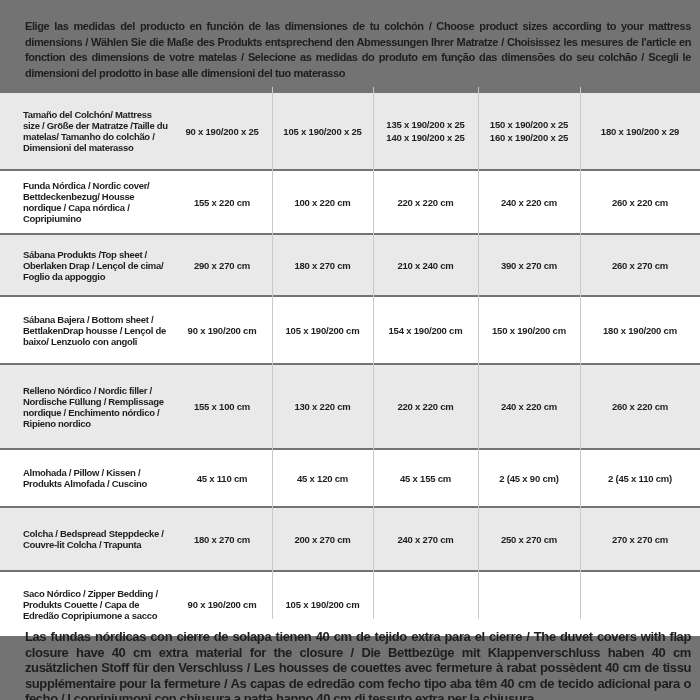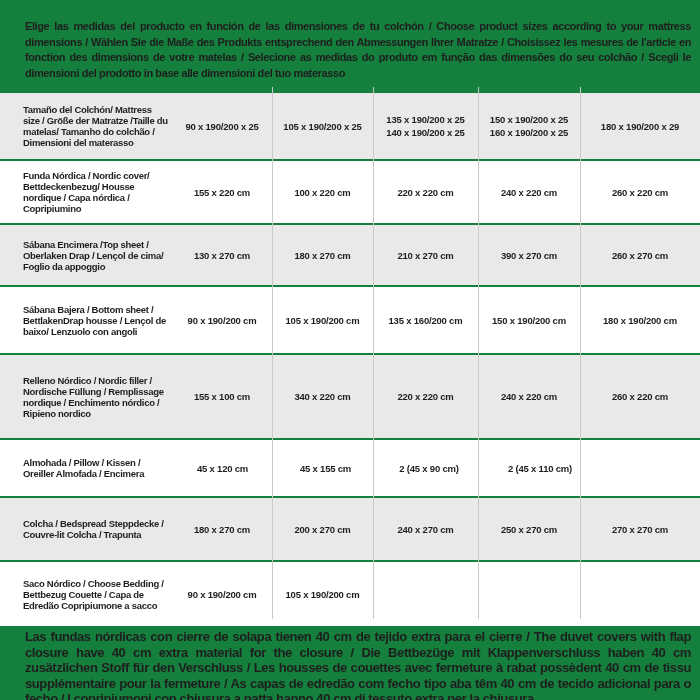--- a/index.html
+++ b/index.html
@@ -1,34 +1,34 @@
 <!DOCTYPE html>
 <html><head>
 <meta charset="utf-8">
 <style>
   html,body{margin:0;padding:0;background:#ffffff;}
   #page{
-    position:relative;width:700px;height:700px;background:#15803d;overflow:hidden;
+    position:relative;width:700px;height:700px;background:#737373;overflow:hidden;
     font-family:"Liberation Sans",sans-serif;color:#1e1e1e;font-weight:700;
   }
   .intro{
     position:absolute;left:25px;top:19px;width:666px;
     font-size:11px;line-height:15.5px;letter-spacing:-0.4px;
     text-align:justify;
   }
   .footnote{
     position:absolute;left:25px;top:629px;width:666px;
     font-size:13px;line-height:15.5px;letter-spacing:-0.4px;
     text-align:justify;
   }
   .table{position:absolute;left:0;top:93px;width:700px;}
   .row{display:flex;margin-bottom:2px;}
   .shade-gray{background:#e9e9e9;}
   .shade-white{background:#ffffff;}
-  .h70{height:66px}.h62{height:62px}.h60{height:60px}.h66{height:66px}
+  .h70{height:76px}.h62{height:62px}.h60{height:60px}.h66{height:66px}
   .h72{height:83px}.h56{height:56px}.h64{height:64px}
   .cell{box-sizing:border-box;}
   .label{
     width:172px;padding:0 2px 0 23px;
     display:flex;flex-direction:column;justify-content:center;
     font-size:9.5px;line-height:11px;letter-spacing:-0.3px;
   }
   .val{
     display:flex;align-items:center;justify-content:center;
     text-align:center;font-size:9.5px;line-height:13px;
@@ -61,65 +61,66 @@
     <div class="row shade-white h62">
       <div class="cell label">Funda Nórdica /  Nordic cover/ Bettdeckenbezug/ Housse nordique / Capa nórdica / Copripiumino</div>
       <div class="cell val c1">155 x 220 cm</div>
       <div class="cell val c2">100 x 220 cm</div>
       <div class="cell val c3">220 x 220 cm</div>
       <div class="cell val c4">240 x 220 cm</div>
       <div class="cell val c5">260 x 220 cm</div>
     </div>
 
     <div class="row shade-gray h60">
-      <div class="cell label">Sábana Encimera /Top sheet / Oberlaken Drap / Lençol de cima/ Foglio da appoggio</div>
-      <div class="cell val c1">130 x 270 cm</div>
+      <div class="cell label">Sábana Produkts /Top sheet / Oberlaken Drap / Lençol de cima/ Foglio da appoggio</div>
+      <div class="cell val c1">290 x 270 cm</div>
       <div class="cell val c2">180 x 270 cm</div>
-      <div class="cell val c3">210 x 270 cm</div>
+      <div class="cell val c3">210 x 240 cm</div>
       <div class="cell val c4">390 x 270 cm</div>
       <div class="cell val c5">260 x 270 cm</div>
     </div>
 
     <div class="row shade-white h66">
       <div class="cell label">Sábana Bajera / Bottom sheet / BettlakenDrap housse / Lençol de baixo/ Lenzuolo con angoli</div>
       <div class="cell val c1">90 x 190/200 cm</div>
       <div class="cell val c2">105 x 190/200 cm</div>
-      <div class="cell val c3">135 x 160/200 cm</div>
+      <div class="cell val c3">154 x 190/200 cm</div>
       <div class="cell val c4">150 x 190/200 cm</div>
       <div class="cell val c5">180 x 190/200 cm</div>
     </div>
 
     <div class="row shade-gray h72">
       <div class="cell label">Relleno Nórdico / Nordic filler / Nordische Füllung / Remplissage nordique / Enchimento nórdico / Ripieno nordico</div>
       <div class="cell val c1">155 x 100 cm</div>
-      <div class="cell val c2">340 x 220 cm</div>
+      <div class="cell val c2">130 x 220 cm</div>
       <div class="cell val c3">220 x 220 cm</div>
       <div class="cell val c4">240 x 220 cm</div>
       <div class="cell val c5">260 x 220 cm</div>
     </div>
 
     <div class="row shade-white h56">
-      <div class="cell label">Almohada  / Pillow / Kissen / Oreiller Almofada / Encimera</div>
+      <div class="cell label">Almohada  / Pillow / Kissen / Produkts Almofada / Cuscino</div>
+      <div class="cell val c1">45 x 110 cm</div>
       <div class="cell val c2">45 x 120 cm</div>
       <div class="cell val c3">45 x 155 cm</div>
       <div class="cell val c4">2 (45 x 90 cm)</div>
       <div class="cell val c5">2 (45 x 110 cm)</div>
     </div>
 
     <div class="row shade-gray h62">
       <div class="cell label">Colcha / Bedspread Steppdecke / Couvre-lit Colcha / Trapunta</div>
       <div class="cell val c1">180 x 270 cm</div>
       <div class="cell val c2">200 x 270 cm</div>
       <div class="cell val c3">240 x 270 cm</div>
       <div class="cell val c4">250 x 270 cm</div>
       <div class="cell val c5">270 x 270 cm</div>
     </div>
 
     <div class="row shade-white h64">
-      <div class="cell label">Saco Nórdico / Choose Bedding / Bettbezug Couette  / Capa de Edredão Copripiumone a sacco</div>
+      <div class="cell label">Saco Nórdico / Zipper Bedding / Produkts Couette  / Capa de Edredão Copripiumone a sacco</div>
       <div class="cell val c1">90 x 190/200 cm</div>
       <div class="cell val c2">105 x 190/200 cm</div>
       <div class="cell val c3"></div>
       <div class="cell val c4"></div>
       <div class="cell val c5"></div>
     </div>
 
   </div>
 
   <div class="divider d1"></div>

